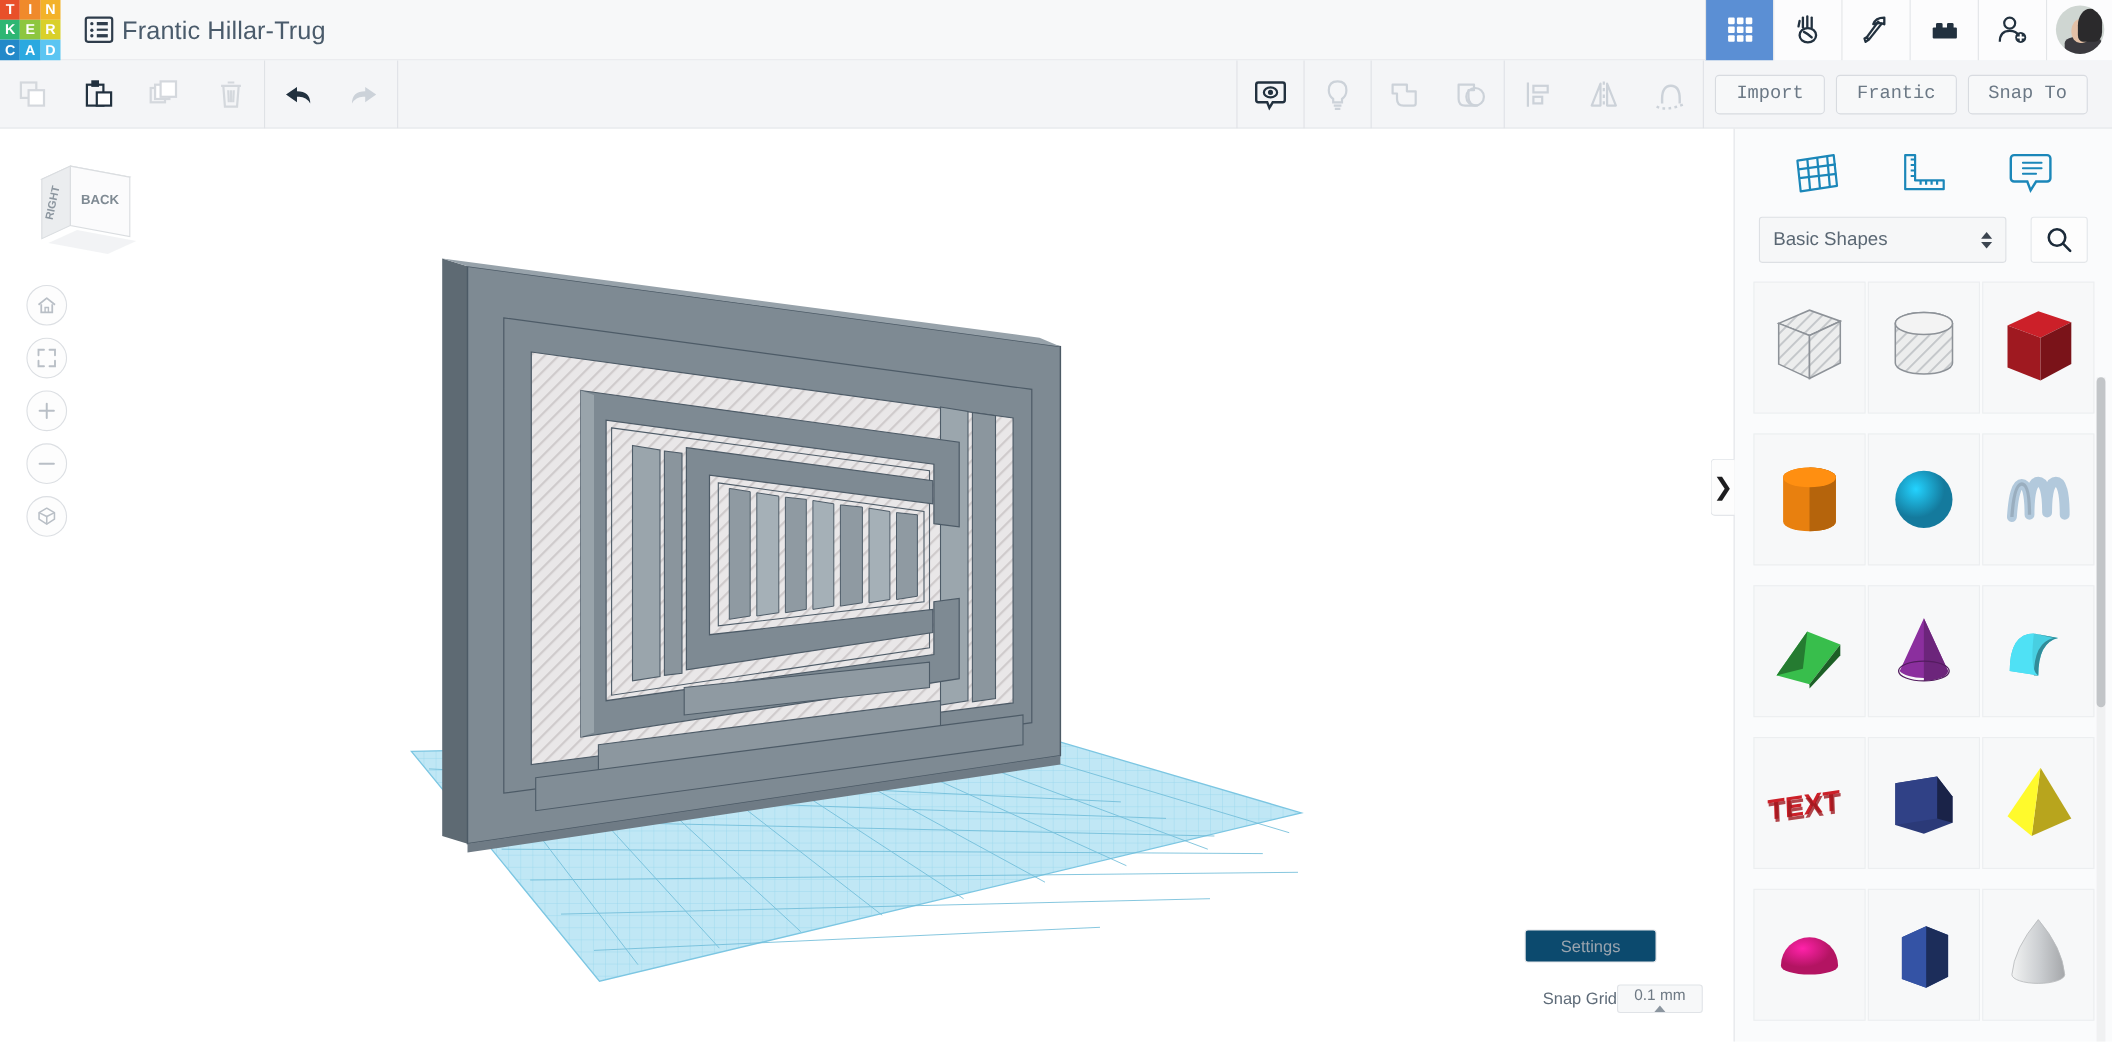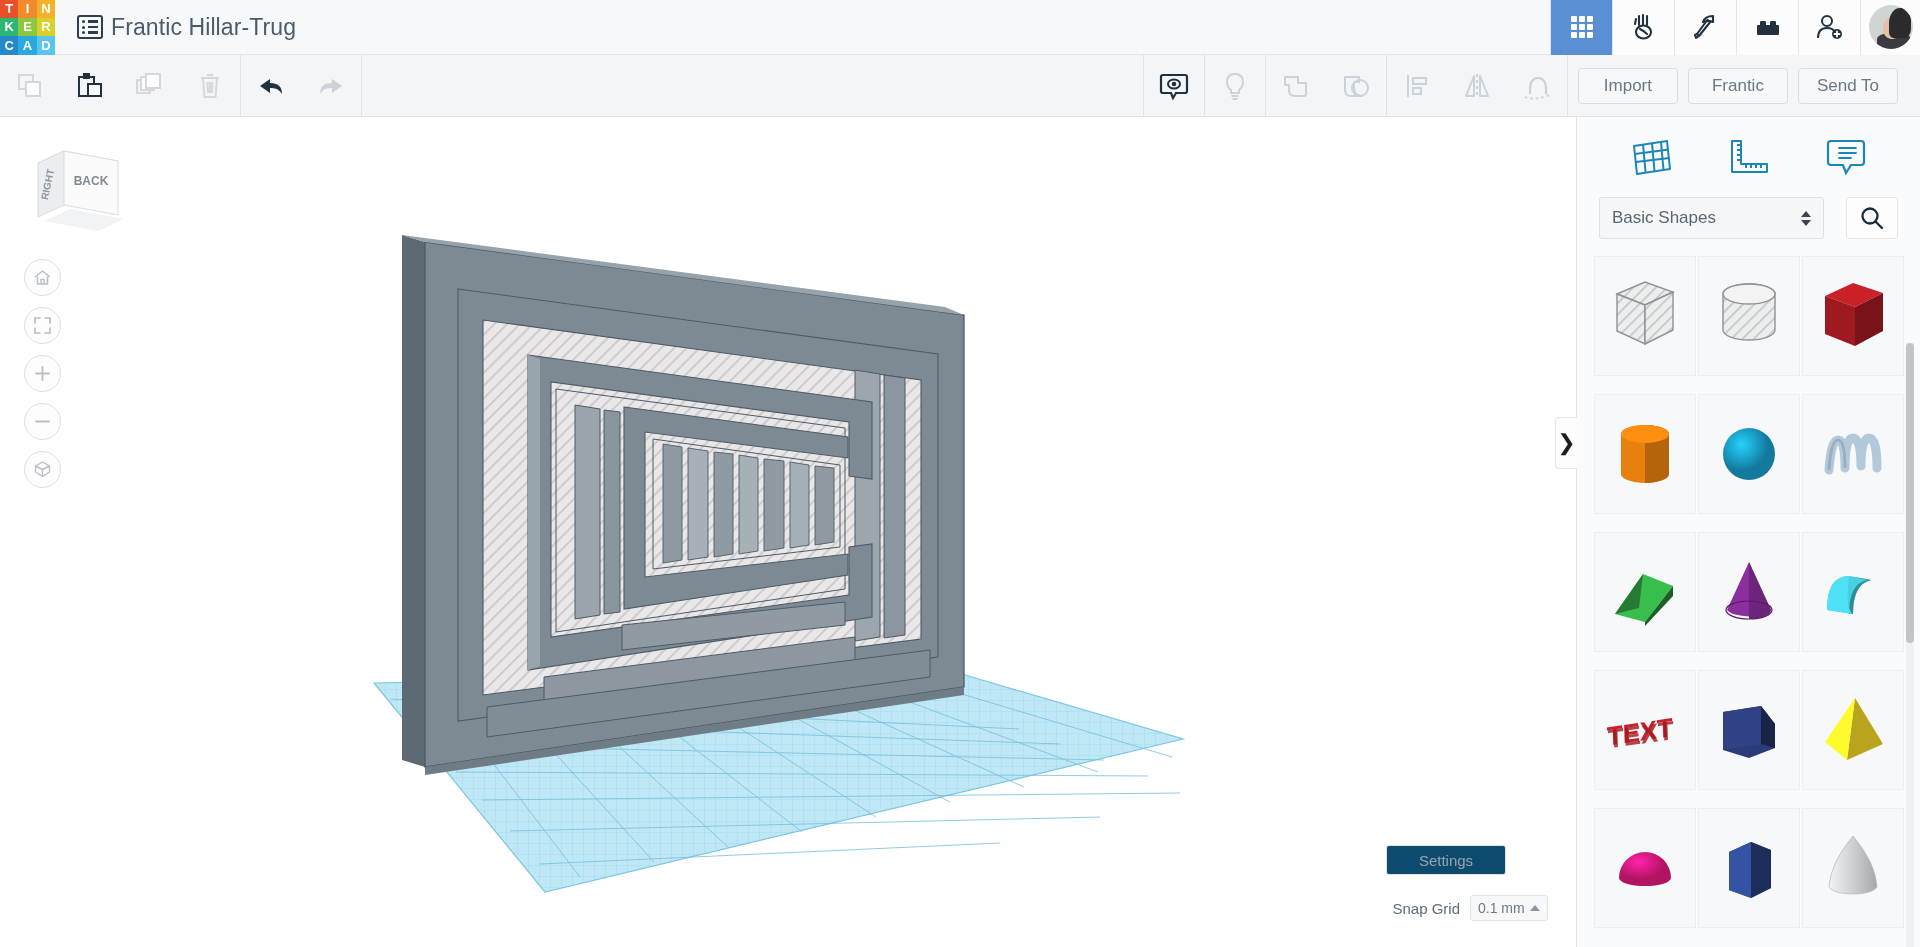--- a/index.html
+++ b/index.html
@@ -75,21 +75,21 @@
     cursor: pointer;
   }
   .tbtn.dis { cursor: default; }
   .spacer { flex: 1; }
   .txtbtn {
     height: 36px; min-width: 100px; padding: 0 18px; margin-left: 10px;
     border: 1px solid #d8dbe0; border-radius: 4px; background: #f7f8f9;
     color: #6b7885; font-size: 17px; display: flex; align-items: center; justify-content: center;
     cursor: pointer;
   }
-  .txtgroup { display: flex; align-items: center; padding-right: 22px; }
+  .txtgroup { display: flex; align-items: center; padding-right: 22px; font-family: Liberation Mono, monospace; }
 
   
   .canvas {
     position: absolute; top: 117px; left: 0; width: 1576px; height: 830px;
     background: #ffffff; overflow: hidden;
   }
   .viewcube {
     position: absolute; left: 30px; top: 20px; width: 96px; height: 96px;
   }
   .vnav {
@@ -102,28 +102,28 @@
     cursor: pointer;
   }
   .settings-btn {
     position: absolute; right: 70px; bottom: 72px;
     width: 120px; height: 30px; border: 1px solid #e2e4e8; border-radius: 3px;
     background: #0c4a6e; color: #9aa4ae; font-size: 15px;
     display: flex; align-items: center; justify-content: center; cursor: pointer;
   }
   .snapbar {
     position: absolute; right: 28px; bottom: 26px;
-    display: flex; align-items: center; gap: 10px;
+    display: flex; align-items: center; 
   }
   .snap-label { color: #5e6b78; font-size: 15px; }
   .snap-select {
     width: 78px; height: 26px; border: 1px solid #e0e3e7; border-radius: 3px;
     background: #f7f8f9; color: #6e7984; font-size: 14px;
     display: flex; align-items: center; justify-content: space-between;
-    padding: 0 7px; cursor: pointer;
+    padding: 0 7px; cursor: pointer; flex-direction: column;
   }
   .caret-up {
     width: 0; height: 0; border-left: 5px solid transparent; border-right: 5px solid transparent;
     border-bottom: 6px solid #8b959f;
   }
 
   
   .panel {
     position: absolute; top: 117px; right: 0; width: 344px; height: 830px;
     background: #fafbfc; border-left: 1px solid #e1e4e8;
@@ -404,21 +404,21 @@
             <path d="M4 27 Q14 31 28 25" stroke-dasharray="2.5 3"></path>
           </g>
         </svg>
       </div>
     </div>
     <div class="tsep"></div>
 
     <div class="txtgroup">
       <div class="txtbtn">Import</div>
       <div class="txtbtn">Frantic</div>
-      <div class="txtbtn">Send To</div>
+      <div class="txtbtn">Snap To</div>
     </div>
   </div>
 
   <div class="canvas">
 
     <svg width="1576" height="830" viewBox="0 0 1576 830" style="position:absolute;top:0;left:0">
       <defs>
         <pattern id="hatch" width="9" height="9" patternTransform="rotate(45)" patternUnits="userSpaceOnUse">
           <rect width="9" height="9" fill="#e9e7e8"></rect>
           <line x1="0" y1="0" x2="0" y2="9" stroke="#cfcbcc" stroke-width="4"></line>

